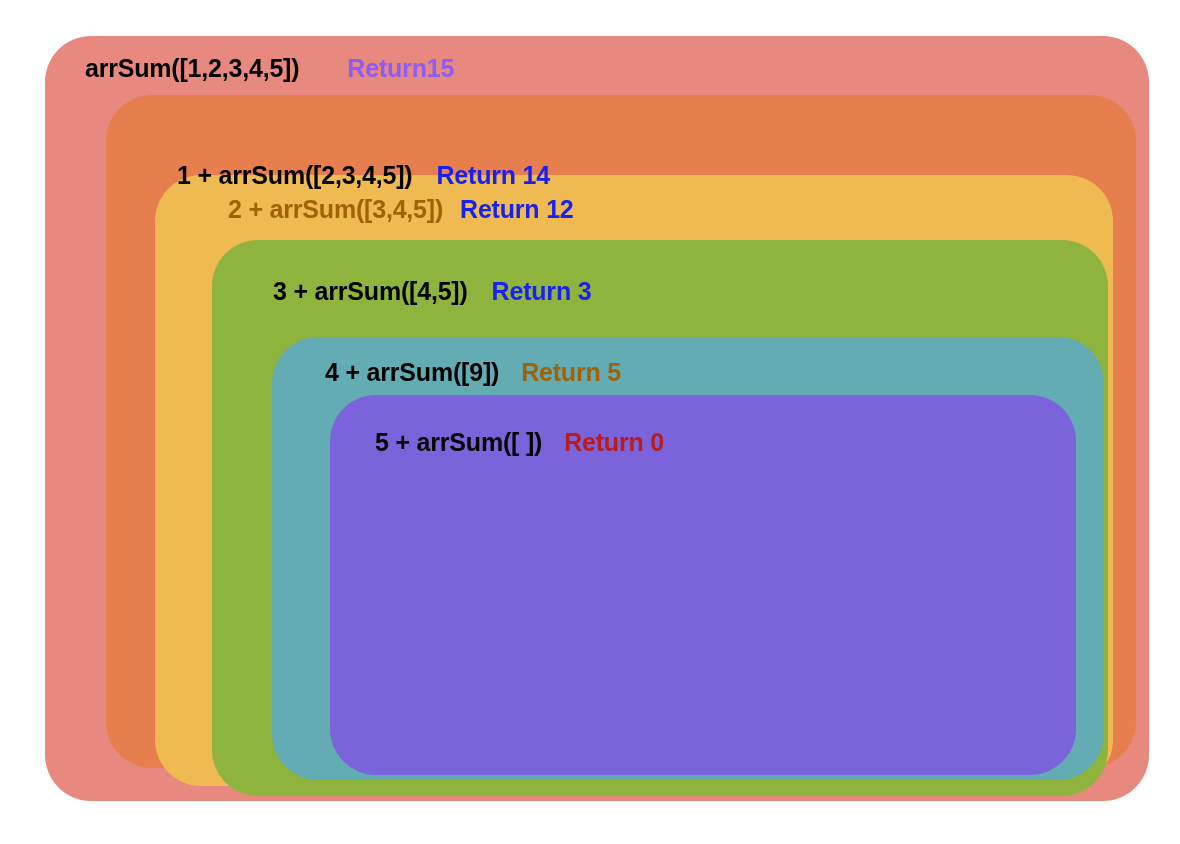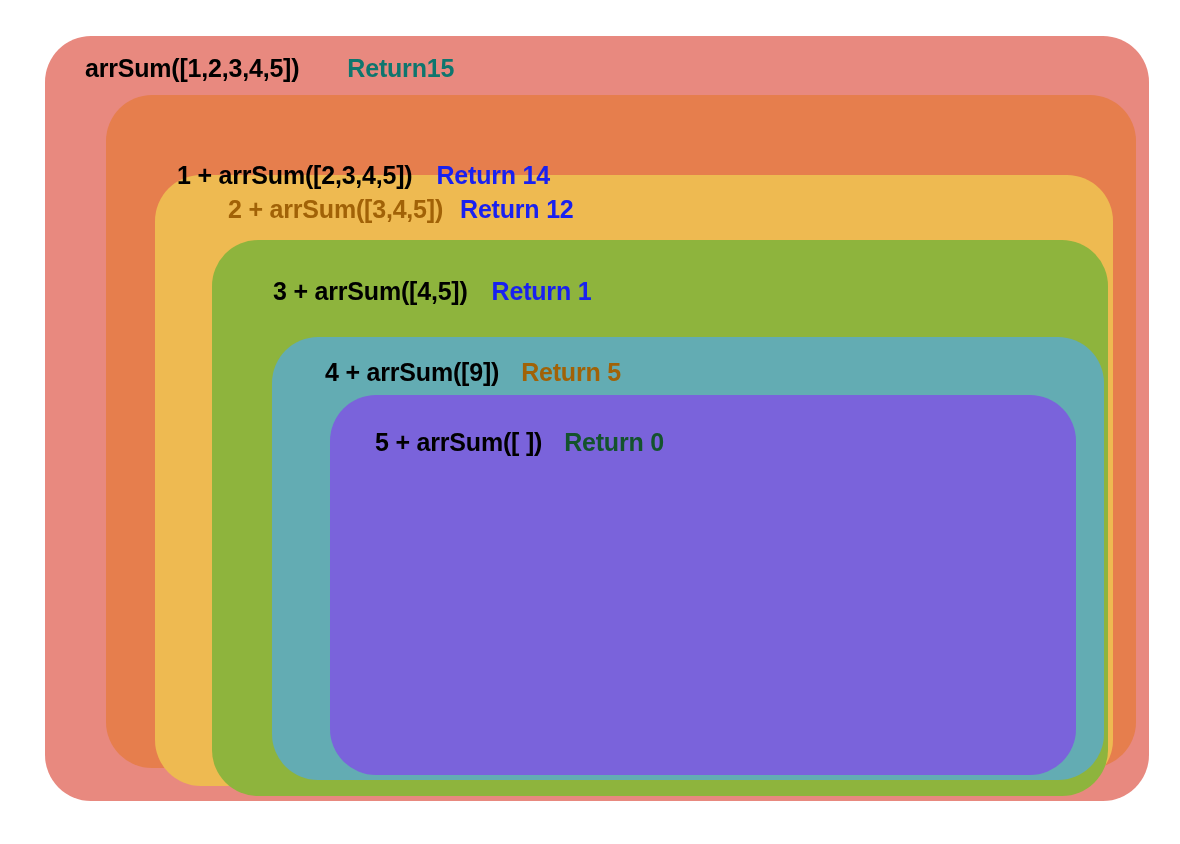--- a/index.html
+++ b/index.html
@@ -72,46 +72,46 @@
   <div class="frame" id="layer-0" style="background: rgb(232, 137, 127);"></div>
   <div class="frame" id="layer-1" style="background: rgb(230, 126, 77);"></div>
   <div class="frame" id="layer-2" style="background: rgb(238, 186, 81);"></div>
   <div class="frame" id="layer-3" style="background: rgb(142, 180, 61);"></div>
   <div class="frame" id="layer-4" style="background: rgb(99, 172, 179);"></div>
   <div class="frame" id="layer-5" style="background: rgb(122, 99, 219);"></div>
 
   <div class="frame-label" id="label-0">
     <span class="call-text" style="color: rgb(0, 0, 0);">arrSum([1,2,3,4,5])</span>
     <span class="gap"></span>
-    <span class="return-text" style="color: #0f766e;">Return15</span>
+    <span class="return-text" style="color: #8b5cf6;">Return15</span>
   </div>
 
   <div class="frame-label" id="label-1">
     <span class="call-text" style="color: rgb(0, 0, 0); margin-top: 26px;">1 + arrSum([2,3,4,5])</span>
     <span class="gap"></span>
     <span class="return-text" style="color: rgb(25, 33, 240); margin-top: 45px;">Return 14</span>
   </div>
 
   <div class="frame-label" id="label-2">
     <span class="call-text" style="color: #a16207;">2 + arrSum([3,4,5])</span>
     <span class="gap"></span>
     <span class="return-text" style="color: rgb(25, 33, 240);">Return 12</span>
   </div>
 
   <div class="frame-label" id="label-3">
     <span class="call-text" style="color: rgb(0, 0, 0);">3 + arrSum([4,5])</span>
     <span class="gap"></span>
-    <span class="return-text" style="color: rgb(25, 33, 240);">Return 1</span>
+    <span class="return-text" style="color: rgb(25, 33, 240);">Return 3</span>
   </div>
 
   <div class="frame-label" id="label-4">
     <span class="call-text" style="color: rgb(0, 0, 0);">4 + arrSum([9])</span>
     <span class="gap"></span>
     <span class="return-text" style="color: #a16207;">Return 5</span>
   </div>
 
   <div class="frame-label" id="label-5">
     <span class="call-text" style="color: rgb(0, 0, 0);">5 + arrSum([ ])</span>
     <span class="gap"></span>
-    <span class="return-text" style="color: #14532d;">Return 0</span>
+    <span class="return-text" style="color: #b91c1c;">Return 0</span>
   </div>
 
 </div>
 
 </body></html>

